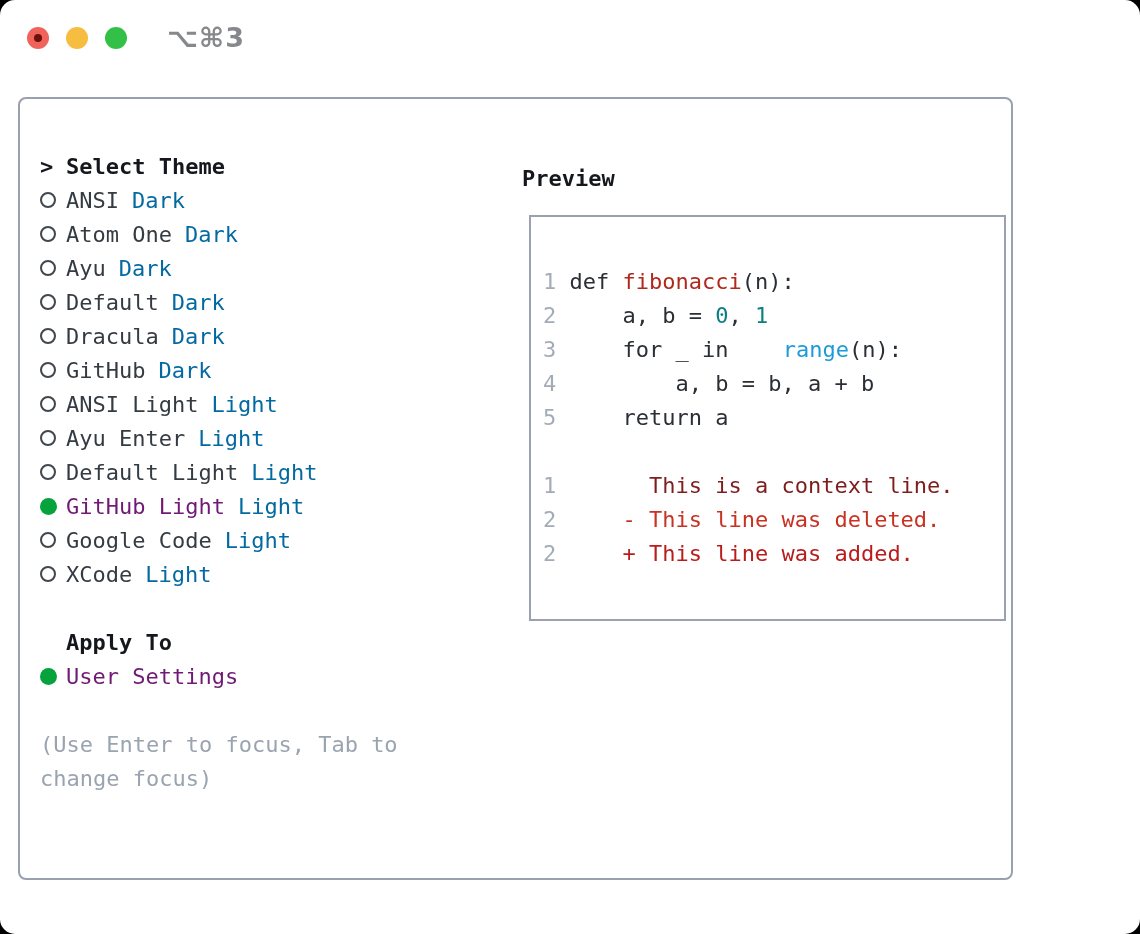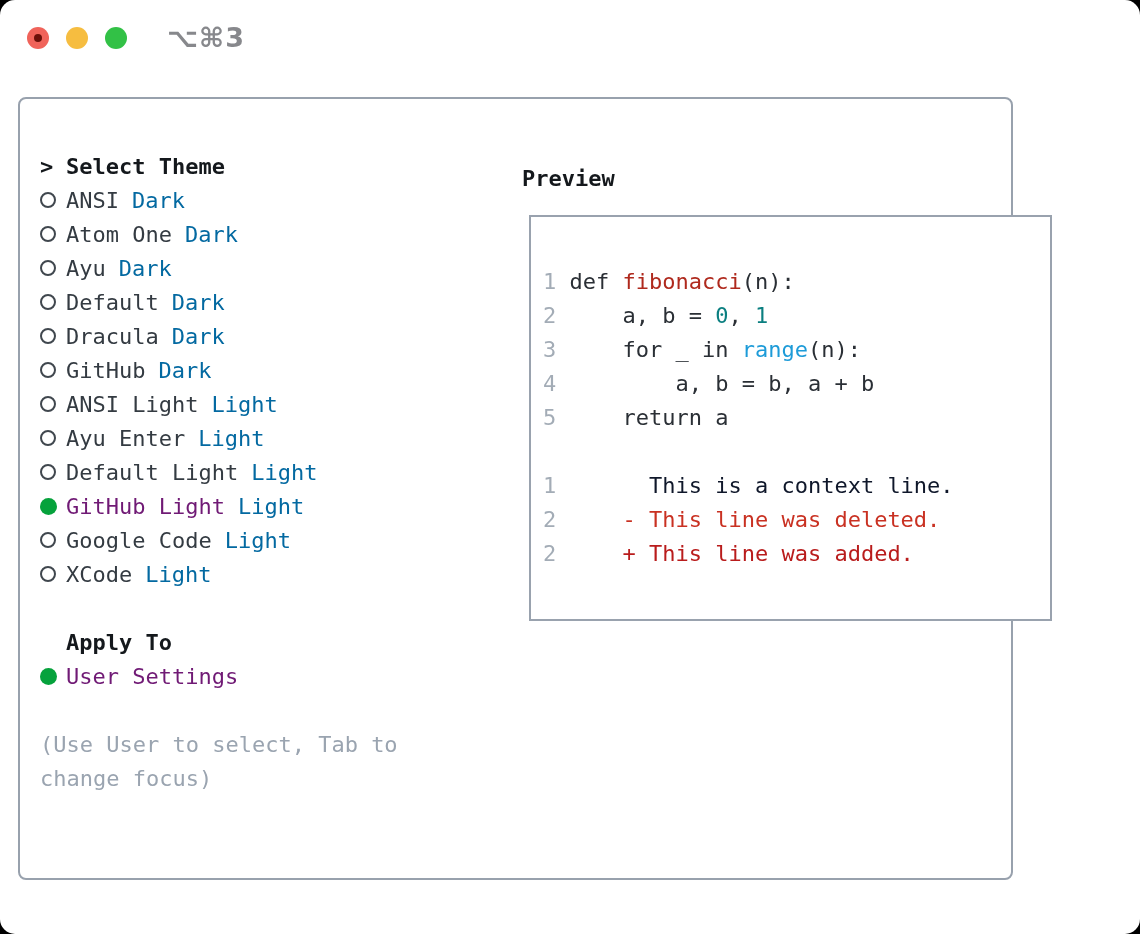--- a/index.html
+++ b/index.html
@@ -44,36 +44,36 @@
   .ring.on{border:none;width:17px;height:17px;background:#06a23c;top:8px;}
   .h{font-weight:700;color:#14181c;}
   .label{color:#343b42;}
   .tag{color:#0369a1;margin-left:13px;}
   .item.selected .label{color:#701a75;}
   .hint .row{color:#9aa4b0;}
   
   .right-col{position:absolute;left:484px;top:63px;}
   .preview-title{margin-left:18px;}
   .preview-box{
-    position:absolute;left:25px;top:53px;width:523px;height:406px;
+    position:absolute;left:25px;top:53px;width:477px;height:406px;
     border:2px solid #99a2ae;background:#fff;box-sizing:border-box;
   }
   .code{
     margin:0;padding:48px 0 0 12px;font-size:22px;line-height:34px;
     font-family:"DejaVu Sans Mono","Liberation Mono",monospace;white-space:pre;
   }
   .pl{height:34px;}
   .s-fg{color:#2a2f35;}
   .s-num{color:#a3acb6;}
-  .s-ctx{color:#0f172a;}
+  .s-ctx{color:#7f1d1d;}
   .s-red{color:#af291d;}
   .s-del{color:#c93122;}
   .s-add{color:#b91c1c;}
   .s-teal{color:#0b7f80;}
-  .s-blue{color:#1d9bd8;}
+  .s-blue{color:#1d9bd8;margin-left:41px;}
 </style>
 </head>
 <body>
 
 <div class="window">
 
   <div class="titlebar">
     <span class="light red">
       <span class="dot"></span>
     </span>
@@ -112,21 +112,21 @@
         <span class="h">Apply To</span>
       </div>
 
       <div>
           <div class="row item selected"><span class="bullet-cell"><span class="ring on"></span></span><span class="label">User Settings</span></div>
         </div>
 
       <div class="row"> </div>
 
       <div class="hint">
-        <div class="row">(Use User to select, Tab to</div>
+        <div class="row">(Use Enter to focus, Tab to</div>
         <div class="row">change focus)</div>
       </div>
     </div>
 
     <div class="right-col">
       <div class="row h preview-title">Preview</div>
       <div class="preview-box">
         <pre class="code"><div class="pl"><span class="s-num">1</span><span class="s-fg"> def </span><span class="s-red">fibonacci</span><span class="s-fg">(n):</span></div><div class="pl"><span class="s-num">2</span><span class="s-fg">     a, b = </span><span class="s-teal">0</span><span class="s-fg">, </span><span class="s-teal">1</span></div><div class="pl"><span class="s-num">3</span><span class="s-fg">     for _ in </span><span class="s-blue">range</span><span class="s-fg">(n):</span></div><div class="pl"><span class="s-num">4</span><span class="s-fg">         a, b = b, a + b</span></div><div class="pl"><span class="s-num">5</span><span class="s-fg">     return a</span></div><div class="pl"> </div><div class="pl"><span class="s-num">1</span><span class="s-ctx">       This is a context line.</span></div><div class="pl"><span class="s-num">2</span><span class="s-del">     - This line was deleted.</span></div><div class="pl"><span class="s-num">2</span><span class="s-add">     + This line was added.</span></div></pre>
       </div>
     </div>

